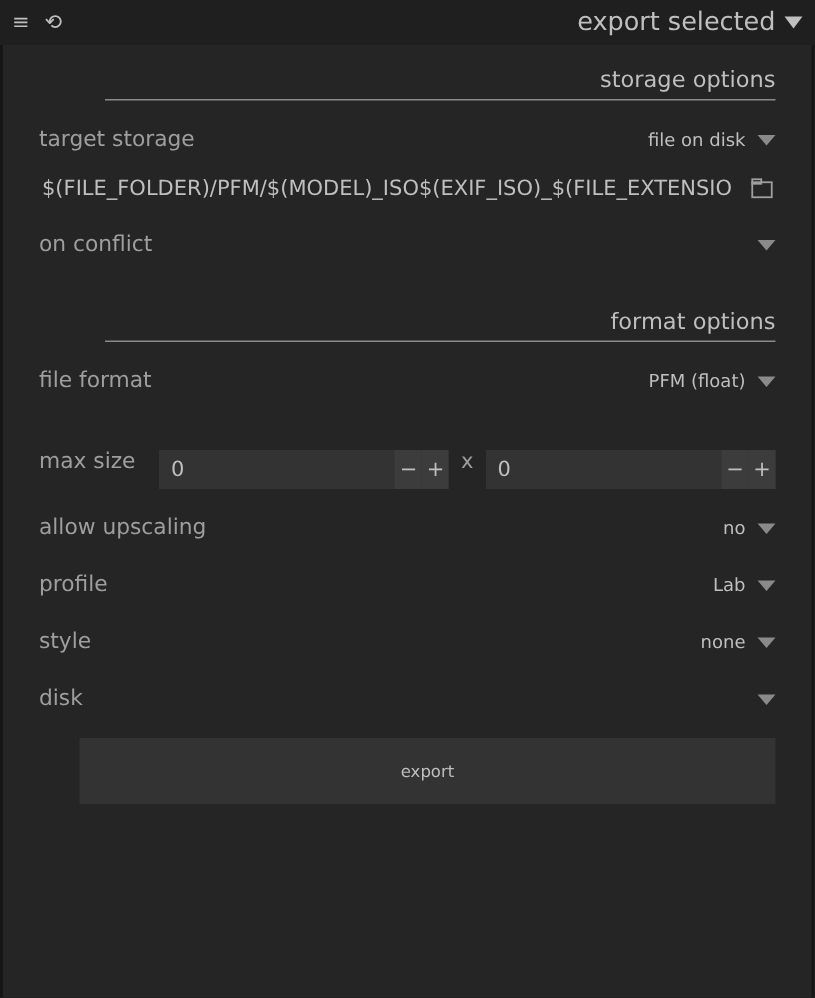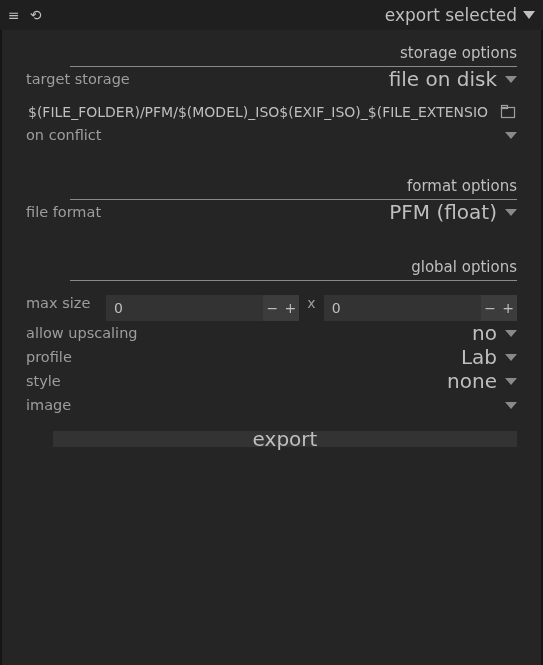--- a/index.html
+++ b/index.html
@@ -58,25 +58,26 @@
     border-bottom: 1px solid var(--line);
     text-align: right;
     font-size: 15px;
     padding-bottom: 4px;
     color: var(--fg);
   }
   .section-head.first { margin-top: 2px; }
   .row {
     display: flex;
     align-items: center;
+    margin-top: 14px;
     min-height: 24px;
   }
   .row-label { color: var(--fg-dim); font-size: 14.5px; }
   .row-spacer { flex: 1; }
-  .row-value { color: var(--fg); font-size: 20px; margin-right: 8px; }
+  .row-value { color: var(--fg); font-size: 12px; margin-right: 8px; }
   .drop-tri {
     width: 0; height: 0;
     border-left: 6px solid transparent;
     border-right: 6px solid transparent;
     border-top: 7px solid #8a8a8a;
     display: inline-block;
   }
   .path-row {
     display: flex;
     align-items: center;
@@ -124,27 +125,27 @@
     color: var(--fg);
     display: flex;
     align-items: center;
     justify-content: center;
     font-size: 14px;
     user-select: none;
   }
   .spin-x { color: var(--fg-dim); }
   .export-btn {
     margin-top: 14px;
-    height: 16px;
+    height: 44px;
     background: var(--bg3);
     display: flex;
     align-items: center;
     justify-content: center;
     color: var(--fg);
-    font-size: 20px;
+    font-size: 11px;
     margin-left: 27px;
   }
   .section-group { margin-bottom: 30px; }
   .section-group.tight { margin-bottom: 34px; }
 </style>
 </head>
 <body>
 
 <div class="module-header">
   <div class="hdr-left">
@@ -191,21 +192,20 @@
 
       <div class="row">
         <span class="row-label">file format</span>
         <span class="row-spacer"></span>
         <span class="row-value">PFM (float)</span>
         <span class="drop-tri"></span>
       </div>
     </div>
 
     <div>
-      <div class="section-head">global options</div>
 
       <div class="spin-row">
         <span class="spin-label">max size</span>
         <div class="spin">
           <span class="spin-val">0</span>
           <span class="spin-btn">−</span>
           <span class="spin-btn">+</span>
         </div>
         <span class="spin-x">x</span>
         <div class="spin">
@@ -231,21 +231,21 @@
 
 
       <div class="row">
         <span class="row-label">style</span>
         <span class="row-spacer"></span>
         <span class="row-value">none</span>
         <span class="drop-tri"></span>
       </div>
 
       <div class="row">
-        <span class="row-label">image</span>
+        <span class="row-label">disk</span>
         <span class="row-spacer"></span>
         <span class="drop-tri"></span>
       </div>
 
       <div class="export-btn">
         <span>export</span>
       </div>
     </div>
 
   </div>

